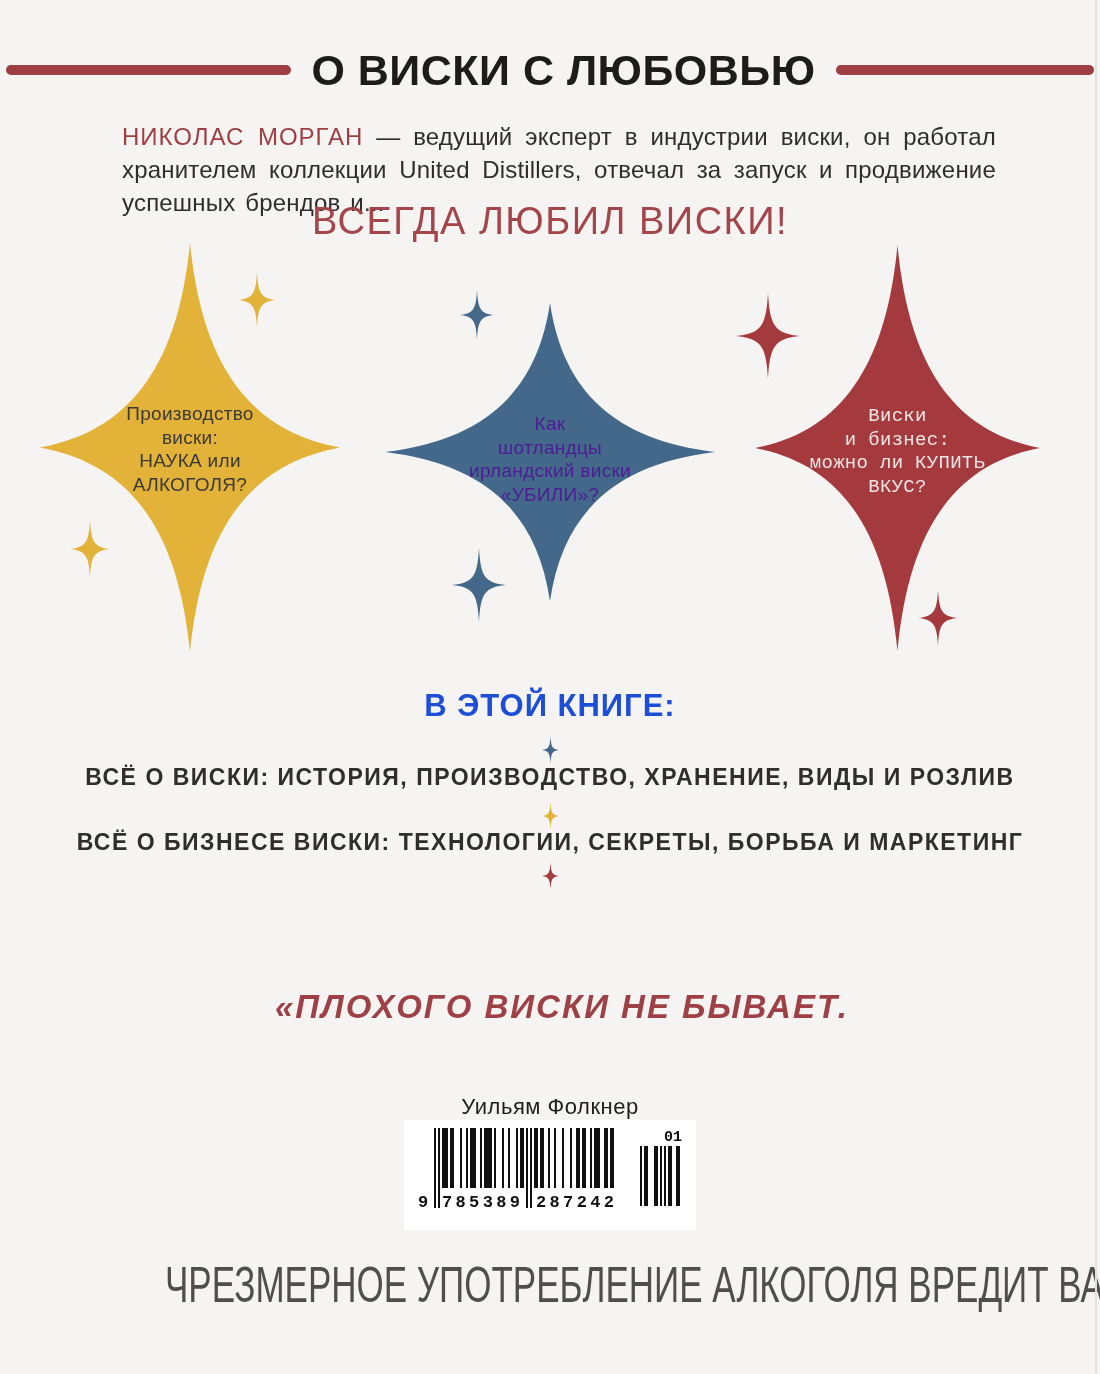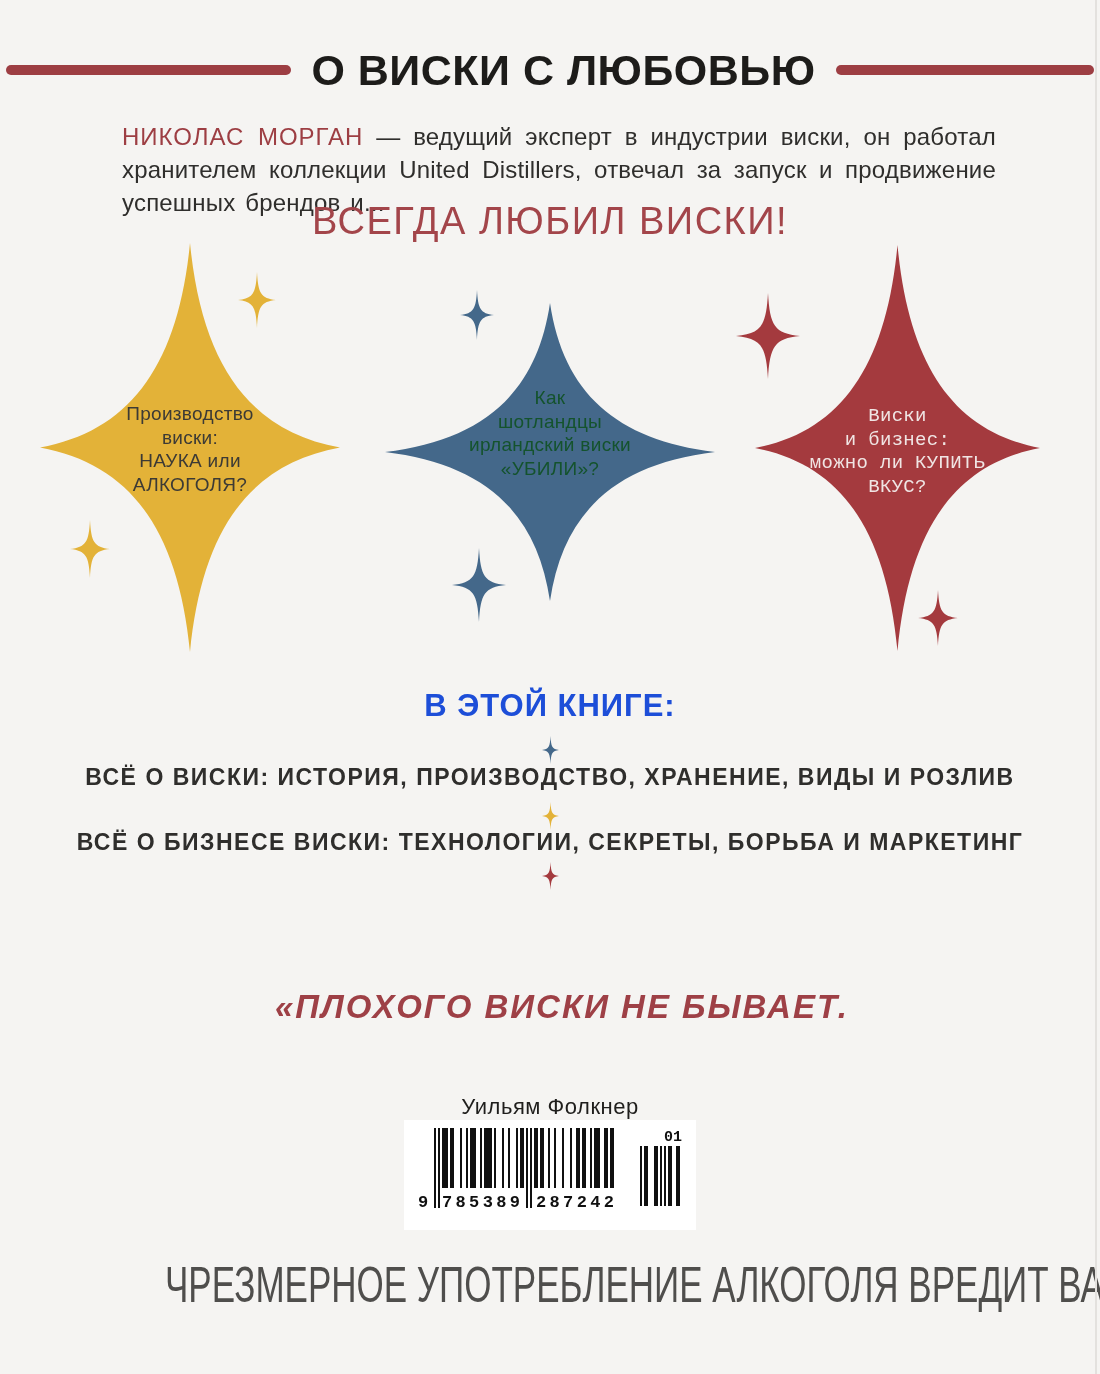--- a/index.html
+++ b/index.html
@@ -21,21 +21,21 @@
   
   .headline{position:absolute;top:200px;left:0;width:100%;text-align:center;
     font-size:38px;font-weight:300;color:#a3454a;letter-spacing:1.5px;}
   
   .star,.sparkle{position:absolute;display:block;}
   .fill-yellow{fill:#e3b238;}
   .fill-blue{fill:#44688a;}
   .fill-red{fill:#a43a3e;}
   .star-text{position:absolute;text-align:center;font-size:19px;line-height:23.5px;letter-spacing:0.3px;}
   .star-text-yellow{top:402px;left:75px;width:230px;color:#3c3a35;}
-  .star-text-blue{top:386px;left:435px;width:230px;color:#14532d;}
+  .star-text-blue{top:412px;left:435px;width:230px;color:#4c1d95;}
   .star-text-red{top:405px;left:770px;width:255px;color:#f0e5e4;font-family:Liberation Mono, monospace;}
   
   .book-heading{position:absolute;top:688px;left:0;width:100%;text-align:center;
     font-size:31px;font-weight:700;color:#1d4ed8;letter-spacing:1px;}
   .list-sep{position:absolute;left:0;width:100%;text-align:center;line-height:0;}
   .sep1{top:736px;} .sep2{top:802px;} .sep3{top:862px;}
   .book-item{position:absolute;left:50%;transform:translateX(-50%);text-align:center;
     font-size:23px;font-weight:700;color:#2f2e2c;letter-spacing:1.5px;white-space:nowrap;}
   .item1{top:764px;} .item2{top:829px;}
   .item3{top:892px;white-space:normal;width:880px;line-height:36px;}

